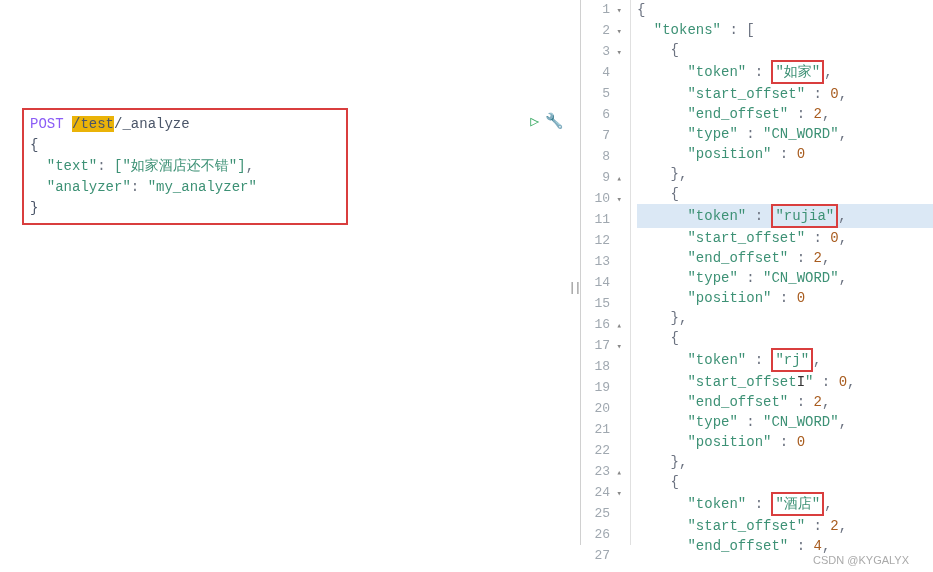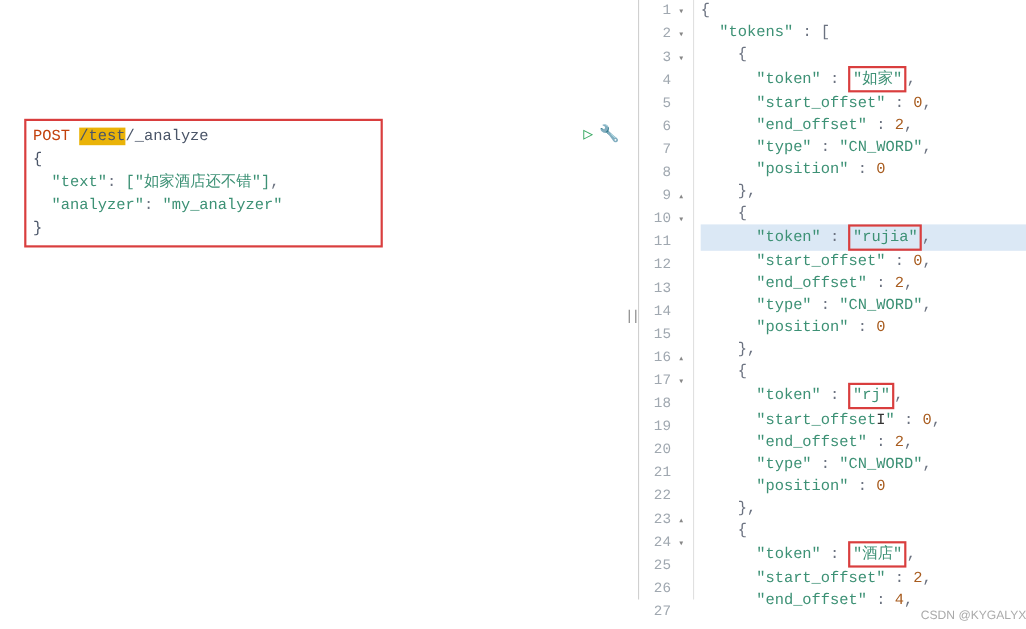--- a/index.html
+++ b/index.html
@@ -26,21 +26,21 @@
       border: 2px solid #d93e3e;
       padding: 4px 6px;
       width: 326px;
       position: relative;
     }
     .code-line {
       white-space: pre;
       line-height: 1.5;
       color: #4a5568;
     }
-    .method { color: #c2410c; }
+    .method { color: #8b5cf6; }
     .url-selected { background: #eab308; color: #4a5568; }
     .key { color: #3d9175; }
     .string { color: #3d9175; }
     .punct { color: #6b7280; }
     .action-icons {
       position: absolute;
       right: -218px;
       top: 2px;
       display: flex;
       gap: 6px;
@@ -103,21 +103,21 @@
     .red-box {
       border: 2px solid #d93e3e;
       padding: 0 2px;
       display: inline-block;
     }
     .cursor-mark {
       color: #333;
     }
     .watermark {
       position: absolute;
-      right: 0;
+      right: 24px;
       bottom: 6px;
       font-family: Arial, sans-serif;
       font-size: 11px;
       color: #aaa;
     }
   </style>
 </head>
 <body>
 
 <div class="editor-container">

